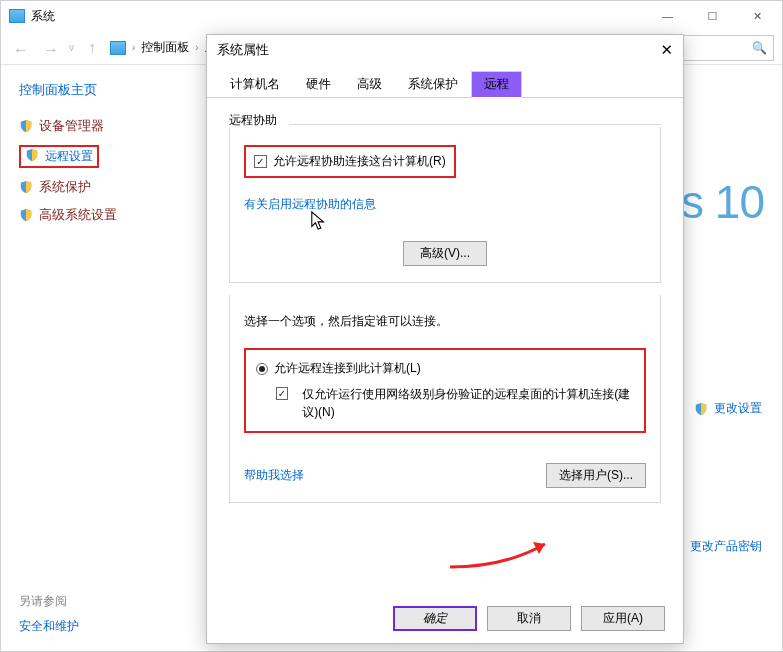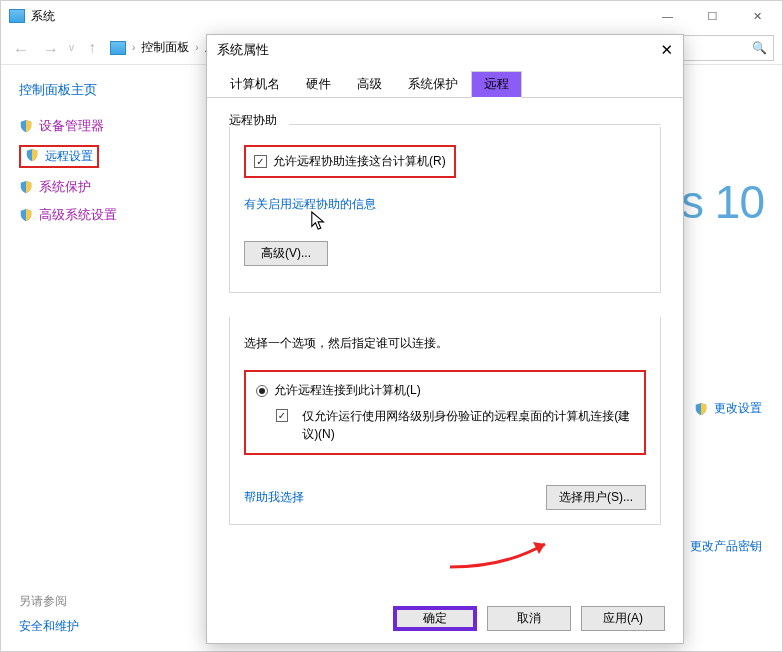--- a/index.html
+++ b/index.html
@@ -18,21 +18,21 @@
     .nav-v { color: #bbb; font-size: 10px; }
     .bg-addr { flex: 1; display: flex; align-items: center; gap: 6px; }
     .bg-addr .bg-icon { width: 16px; height: 14px; }
     .bg-sep { color: #888; font-size: 10px; }
     .bg-search { width: 200px; height: 26px; border: 1px solid #ccc; color: #999; padding: 0 6px; display: flex; align-items: center; justify-content: space-between; }
     .bg-search .mag { color: #888; }
 
     .bg-body { display: flex; position: absolute; top: 64px; bottom: 0; left: 0; right: 0; }
     .bg-sidebar { width: 200px; padding: 16px 18px; }
     .sidebar-home { color: #0066cc; margin-bottom: 18px; font-size: 13px; }
-    .sidebar-item { display: flex; align-items: center; gap: 6px; margin-bottom: 10px; font-size: 13px; color: #a21caf; }
+    .sidebar-item { display: flex; align-items: center; gap: 6px; margin-bottom: 10px; font-size: 13px; color: #7f1d1d; }
     .shield-icon { width: 14px; height: 14px; display: inline-block; }
     .shield-icon svg { width: 14px; height: 14px; }
     .red-box-link { border: 2px solid #dd2222; padding: 1px 4px; display: inline-flex; align-items: flex-start; gap: 6px; }
 
     .bg-seealso { position: absolute; bottom: 16px; left: 18px; }
     .seealso-h { color: #888; margin-bottom: 8px; }
     .seealso-l { color: #0066cc; }
 
     .bg-right { position: absolute; right: 18px; top: 110px; }
     .ws10 { font-size: 46px; color: #5aa8dc; font-weight: 300; letter-spacing: -1px; }
@@ -42,41 +42,41 @@
     .dlg { position: absolute; left: 206px; top: 34px; width: 478px; height: 610px; background: #fff; border: 1px solid #bbb; box-shadow: 0 4px 18px rgba(0,0,0,0.25); }
     .dlg-titlebar { height: 30px; display: flex; align-items: center; justify-content: space-between; padding: 0 10px; font-size: 13px; }
     .dlg-close { font-size: 15px; width: 40px; text-align: right; }
 
     .tab-row { display: flex; padding: 6px 10px 0 10px; border-bottom: 1px solid #d0d0d0; }
     .tab { padding: 4px 12px; font-size: 12.5px; border: 1px solid transparent; border-bottom: none; }
     .tab.sel { border: 1px solid #d0d0d0; border-bottom: 1px solid #fff; background: #8b5cf6; margin-bottom: -1px; }
 
     .dlg-body { padding: 14px 22px 10px 22px; position: relative; height: 500px; }
     .group-title { font-size: 12px; margin-bottom: 8px; }
-    .group-frame { border: 1px solid #d8d8d8; border-top: none; position: relative; margin-top: -10px; padding: 18px 14px 26px 14px; margin-bottom: 34px; }
+    .group-frame { border: 1px solid #d8d8d8; border-top: none; position: relative; margin-top: -10px; padding: 18px 14px 16px 14px; margin-bottom: 22px; }
     .group-title-wrap { display: flex; align-items: center; gap: 12px; }
     .group-line { flex: 1; height: 1px; background: #d8d8d8; }
 
     .red-box { border: 2px solid #dd2222; }
     .red-box-1 { padding: 6px 8px; display: inline-block; margin-bottom: 18px; }
     .red-box-2 { padding: 10px 10px 10px 10px; }
 
     .chk { display: flex; align-items: center; gap: 6px; font-size: 12px; }
     .chk-box { width: 13px; height: 13px; border: 1px solid #666; display: flex; align-items: center; justify-content: center; background: #fff; font-size: 10px; line-height: 1; }
     .chk-box.checked::after { content: "✓"; color: #222; }
 
     .radio { display: flex; align-items: center; gap: 6px; font-size: 12px; margin-bottom: 14px; }
     .radio-dot { width: 12px; height: 12px; border: 1px solid #666; border-radius: 50%; display: flex; align-items: center; justify-content: center; background: #fff; }
     .radio-dot.sel::after { content: ""; width: 6px; height: 6px; background: #222; border-radius: 50%; }
 
     .link { color: #0066cc; font-size: 12px; cursor: pointer; }
     .btn { min-width: 84px; height: 25px; padding: 0 12px; border: 1px solid #a0a0a0; background: #e8e8e8; font-size: 12px; display: inline-flex; align-items: center; justify-content: center; }
-    .btn.def { border: 4px solid #6d28d9; }
+    .btn.def { border: 2px solid #6d28d9; font-style: italic; }
     .btn-row { display: flex; justify-content: flex-end; gap: 10px; }
-    .group-btn-br { display: flex; justify-content: flex-start; }
+    .group-btn-br { display: flex; justify-content: center; }
 
     .sub-chk { margin-left: 20px; margin-top: 8px; display: flex; gap: 14px; align-items: flex-start; }
     .sub-chk span.txt { line-height: 1.5; }
 
     .cursor { position: absolute; left: 310px; top: 210px; font-size: 18px; pointer-events: none; }
     .cursor svg { width: 18px; height: 22px; }
 
     .arrow-red { position: absolute; left: 445px; top: 532px; width: 120px; height: 40px; pointer-events: none; }
     .arrow-red svg { width: 120px; height: 40px; overflow: visible; }
 

